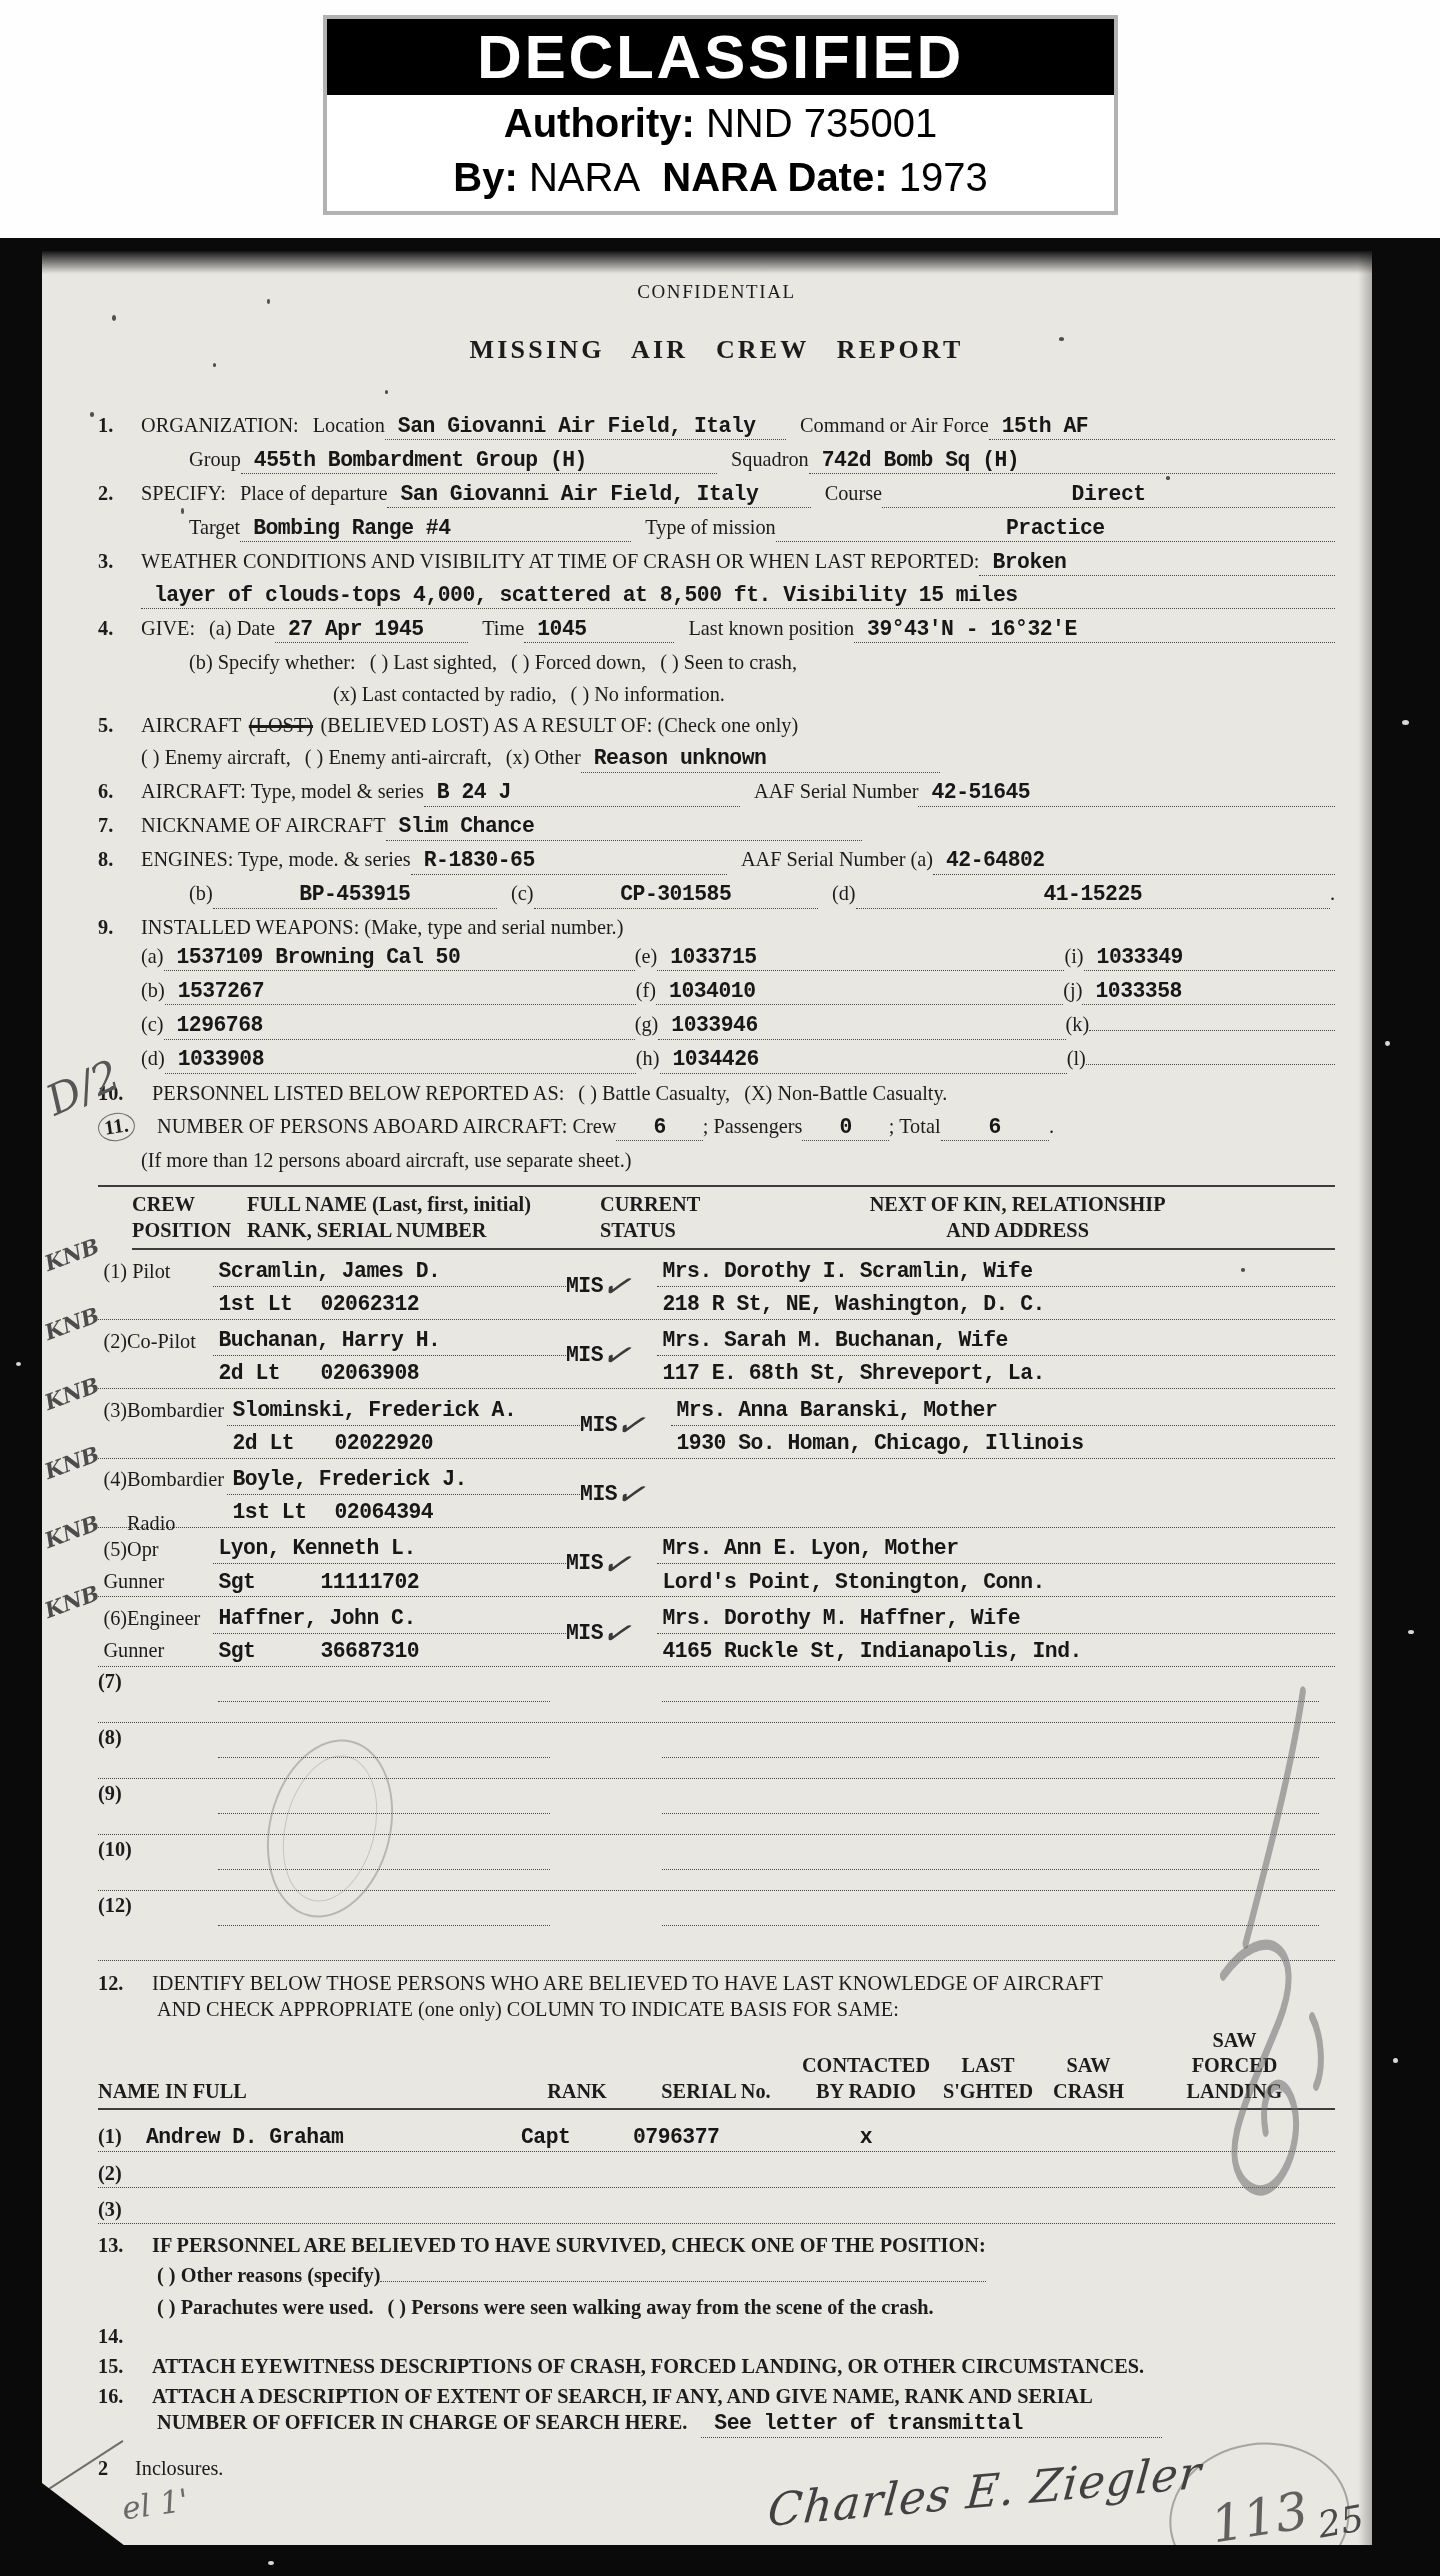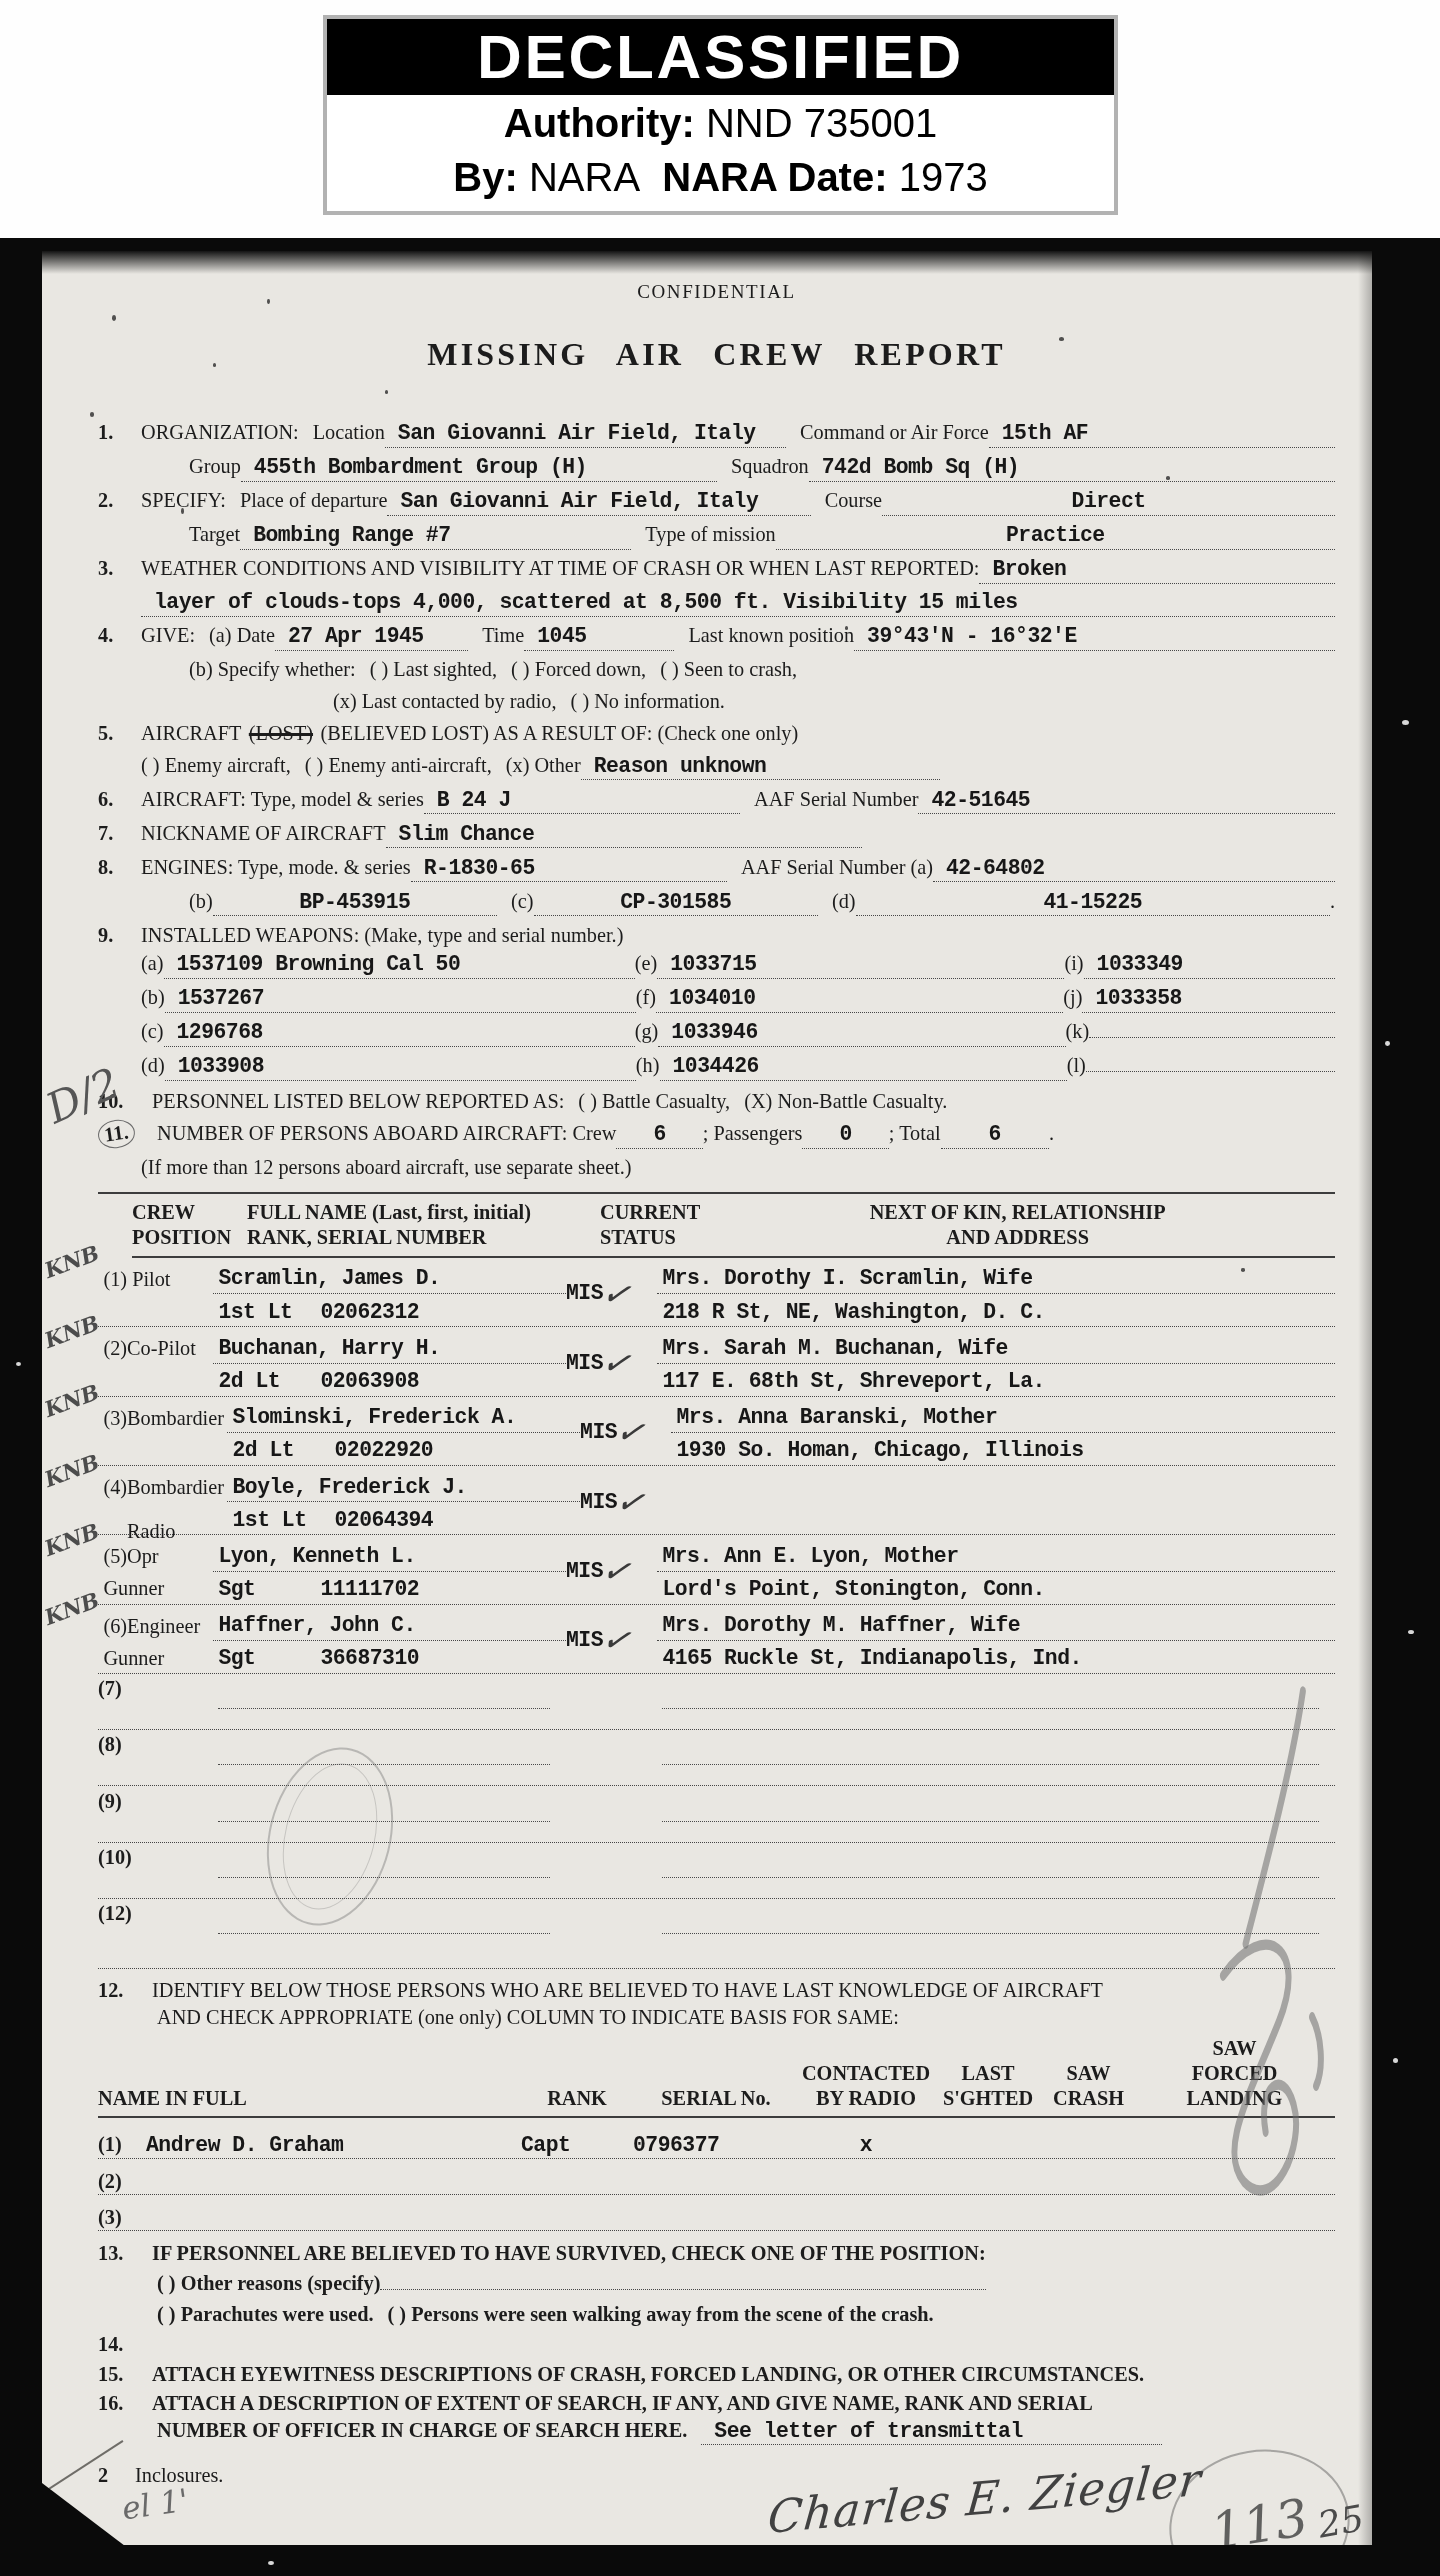--- a/index.html
+++ b/index.html
@@ -29,21 +29,21 @@
          letter-spacing:-0.5px;white-space:nowrap;}
   .lbl{white-space:nowrap;}
   .row{display:flex;align-items:baseline;margin-bottom:6.4px;}
   .inum{flex:0 0 43px;font-weight:700;}
   .sp80{flex:0 0 43px;} .sp170{flex:0 0 91px;} .sp420{flex:0 0 235px;} .sp30{flex:0 0 16px;}
   .fill{flex:1 1 auto;border-bottom:1.6px dotted #474747;padding:0 3.2px 1.1px 13px;min-width:32px;
         text-align:left;line-height:1.1;}
   .fill.ctr{text-align:center;padding-left:3.2px;} 
   .gap{flex:0 0 14px;}
   .classif{text-align:center;font-size:19px;letter-spacing:1.6px;margin-bottom:30px;}
-  .doctitle{text-align:center;font-weight:700;font-size:32px;letter-spacing:3.2px;word-spacing:18px;margin-bottom:46px;}
+  .doctitle{text-align:center;font-weight:700;font-size:26px;letter-spacing:3.2px;word-spacing:18px;margin-bottom:46px;}
   .struck{text-decoration:line-through;text-decoration-thickness:2.7px;margin:0 7.5px;}
   .circnum{display:inline-block;border:1.6px solid #6b6b6b;border-radius:50%;padding:0 5.4px 1.1px;transform:rotate(-8deg);}
   
   .ctable{position:relative;margin-top:11.8px;border-top:2.1px solid #3d3d3d;}
   .chead{display:flex;border-bottom:2.1px solid #3d3d3d;padding:5.4px 0 5.4px;font-weight:700;margin-left:34px;}
   .chead .h1,.chead .h2{white-space:nowrap;}
   .cc1{flex:0 0 115px;} .cc2{flex:0 0 353px;} .cc3{flex:0 0 91px;} .cc4{flex:1 1 auto;text-align:center;}
   .crow{display:flex;border-bottom:1.6px dotted #454545;position:relative;padding-top:3.2px;}
   .crow .l1{height:31px;display:flex;align-items:flex-end;padding:0 3.2px 1.1px 5.4px;}
   .crow .c2 .l1,.crow .c4 .l1{border-bottom:1.6px dotted #454545;}
@@ -173,21 +173,21 @@
             <span class="gap"></span>
           <span class="lbl">Place of departure</span>
           <span class="fill" style="flex:0 0 407px"><span class="typed">San Giovanni Air Field, Italy</span></span>
             <span class="gap"></span>
           <span class="lbl">Course</span>
           <span class="fill ctr"><span class="typed">Direct</span></span>
         </div>
         <div class="row">
           <span class="sp170"></span>
           <span class="lbl">Target</span>
-          <span class="fill" style="flex:0 0 375px"><span class="typed">Bombing Range #7</span></span>
+          <span class="fill" style="flex:0 0 375px"><span class="typed">Bombing Range #4</span></span>
             <span class="gap"></span>
           <span class="lbl">Type of mission</span>
           <span class="fill ctr"><span class="typed">Practice</span></span>
         </div>
 
         <div class="row">
           <span class="inum">3.</span>
           <span class="lbl">WEATHER CONDITIONS AND VISIBILITY AT TIME OF CRASH OR WHEN LAST REPORTED:</span>
           <span class="fill"><span class="typed">Broken</span></span>
         </div>

